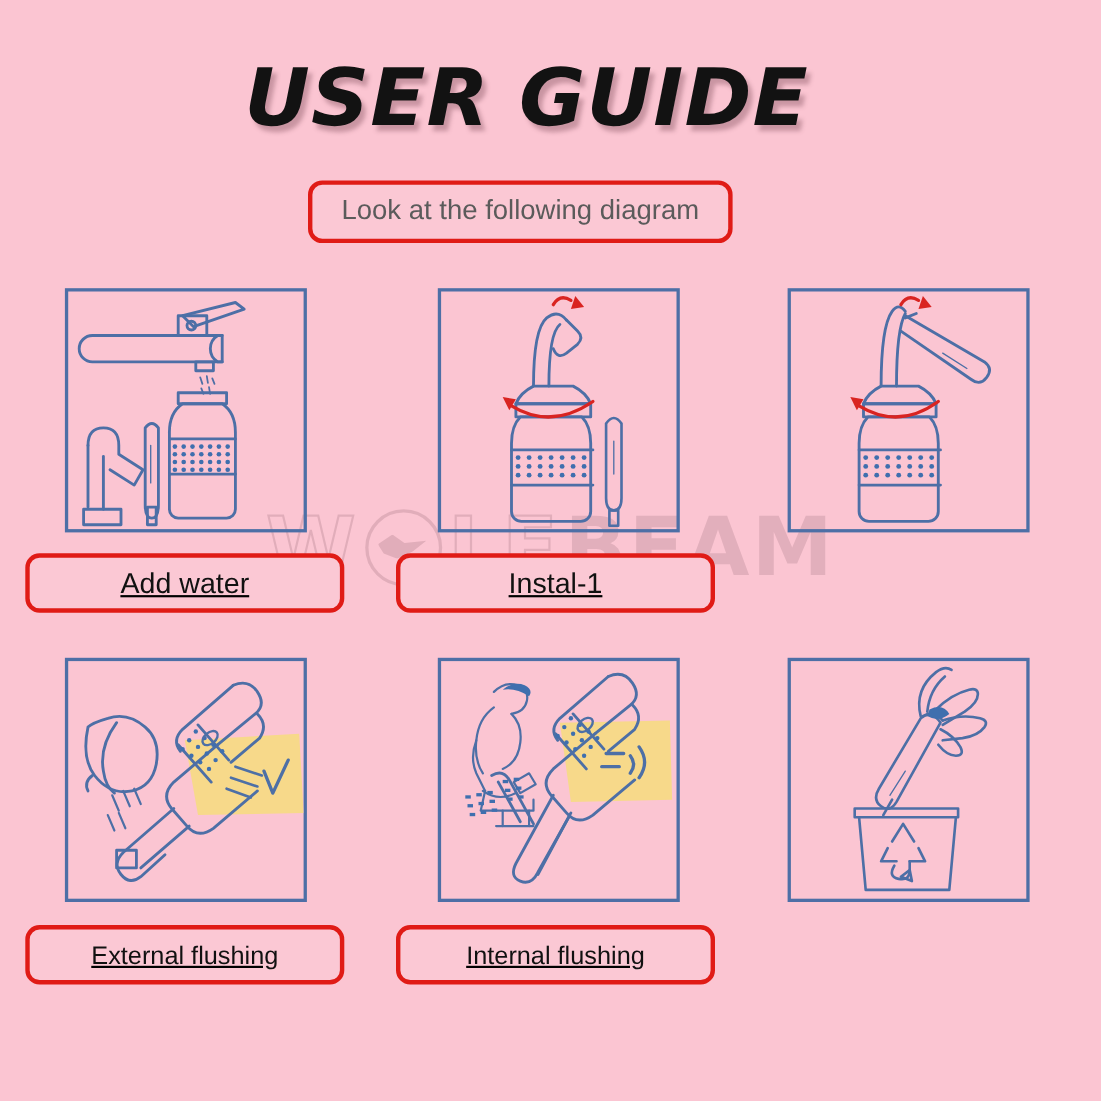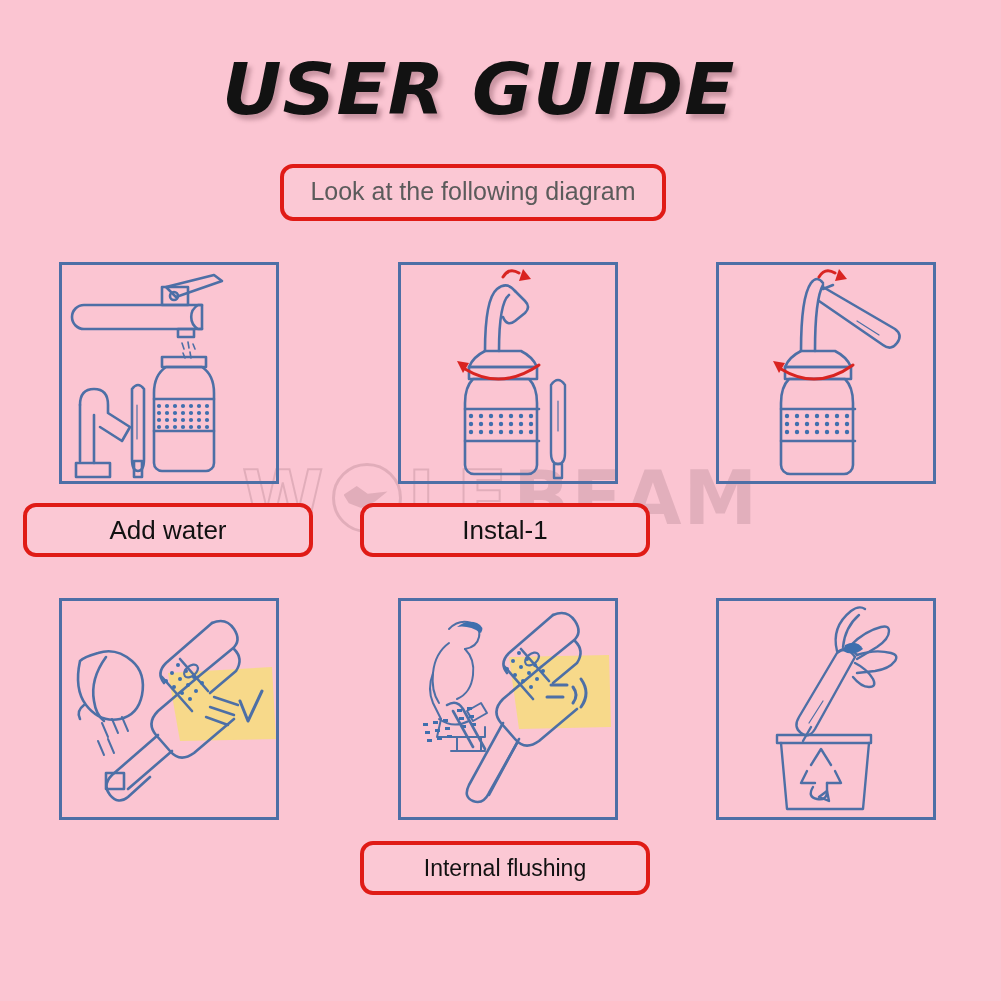--- a/index.html
+++ b/index.html
@@ -110,20 +110,21 @@
     width: 1001px;
     z-index: 2;
   }
   .row {
     position: relative;
     height: 336px;
   }
   .cell {
     position: absolute;
     width: 320px;
+    text-decoration: underline;
   }
   .cell.c0 { left: 17px; }
   .cell.c1 { left: 356px; }
   .cell.c2 { left: 678px; }
 
   .panel {
     box-sizing: border-box;
     width: 220px;
     height: 222px;
     margin: 0 auto;
@@ -426,20 +427,21 @@
           </g>
 
           <g stroke="#4d6fa6" stroke-width="2" stroke-linecap="round">
             <path d="M40 122 l6 14 M50 118 l6 14 M60 116 l6 14"></path>
             <path d="M36 140 l6 14 M46 138 l6 14"></path>
           </g>
 
           <ellipse cx="129" cy="70" rx="8" ry="5" fill="none" stroke="#4d6fa6" stroke-width="2.2" transform="rotate(-40 129 70)"></ellipse>
         </svg>
       </div>
+      <div class="label-box small">External flushing</div>
     </div>
 
     <div class="cell c1">
       <div class="panel">
         <svg width="214" height="216" viewBox="0 0 214 216">
           <path d="M108 56 l100 -2 l2 72 l-92 2 z" fill="#f7d98a"></path>
           <g fill="none" stroke="#4d6fa6" stroke-width="2" stroke-linejoin="round" stroke-linecap="round">
 
             <path d="M48 28 q10 -10 22 -6 q10 4 8 14 q-2 10 -14 12"></path>
             <path d="M64 48 q10 10 8 26 q-2 18 -16 24"></path>

